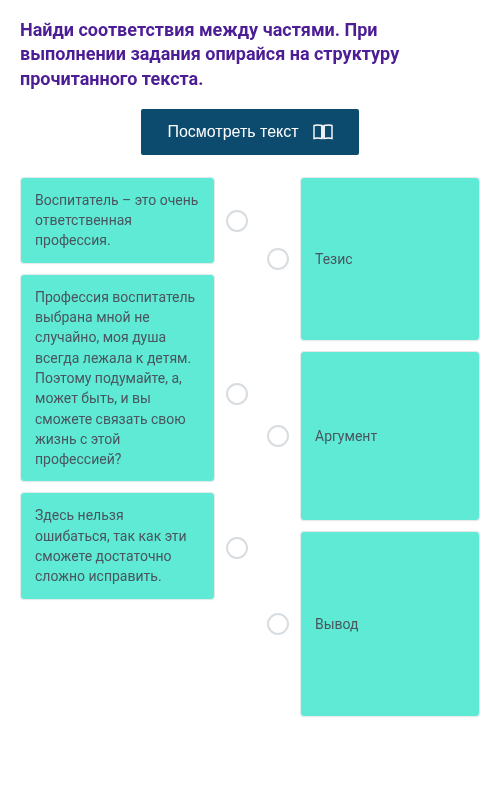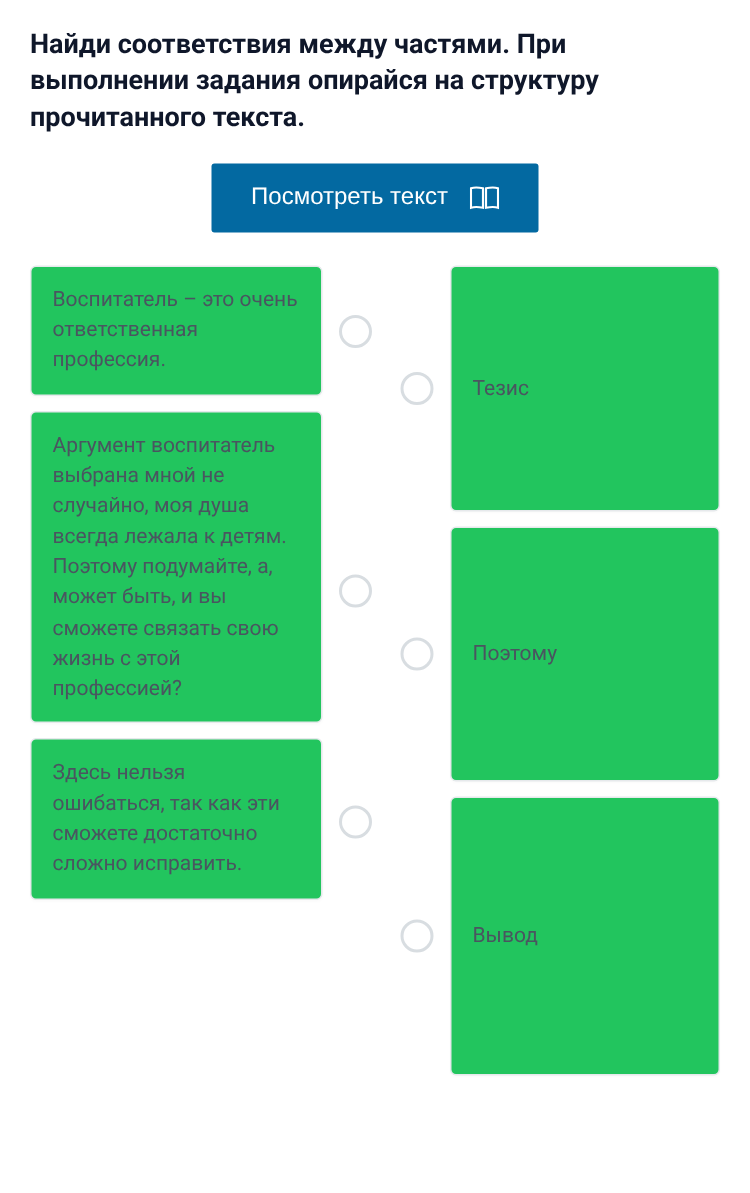--- a/index.html
+++ b/index.html
@@ -6,31 +6,31 @@
   body {
     font-family: -apple-system, BlinkMacSystemFont, "Segoe UI", Roboto, Arial, sans-serif;
     background: #ffffff;
     width: 500px;
     padding: 18px 20px;
     color: #414b56;
   }
   .title {
     font-size: 18px;
     font-weight: 700;
-    color: #0f172a;
+    color: #4c1d95;
     line-height: 1.35;
     margin-bottom: 18px;
   }
   .view-btn-wrap {
     display: flex;
     justify-content: center;
     margin-bottom: 22px;
   }
   .view-btn {
-    background: #0369a1;
+    background: #0c4a6e;
     color: #ffffff;
     font-size: 16px;
     border: none;
     padding: 14px 26px;
     display: inline-flex;
     align-items: center;
     gap: 14px;
     cursor: pointer;
     border-radius: 2px;
   }
@@ -55,21 +55,21 @@
     flex-direction: column;
     gap: 10px;
   }
   .card {
     border: 1px solid #e6e9ec;
     border-radius: 4px;
     padding: 12px 14px;
     font-size: 14px;
     line-height: 1.45;
     color: #4a5560;
-    background: #22c55e;
+    background: #5eead4;
     box-shadow: 0 1px 2px rgba(0,0,0,0.02);
     position: relative;
   }
   .r-card {
     display: flex;
     align-items: center;
     padding: 0 14px;
     position: relative;
   }
   .r1 { height: 164px; }
@@ -106,39 +106,39 @@
 </div>
 
 <div class="match-area">
 
   <div class="left-col">
     <div class="card">
       <span>Воспитатель – это очень ответственная профессия.</span>
       <span class="connector left-connector" style="top:32px"></span>
     </div>
     <div class="card">
-      <span>Аргумент воспитатель выбрана мной не случайно, моя душа всегда лежала к детям. Поэтому подумайте, а, может быть, и вы сможете связать свою жизнь с этой профессией?</span>
+      <span>Профессия воспитатель выбрана мной не случайно, моя душа всегда лежала к детям. Поэтому подумайте, а, может быть, и вы сможете связать свою жизнь с этой профессией?</span>
       <span class="connector left-connector" style="top:108px"></span>
     </div>
     <div class="card">
       <span>Здесь нельзя ошибаться, так как эти сможете достаточно сложно исправить.</span>
       <span class="connector left-connector" style="top:44px"></span>
     </div>
   </div>
 
   <div class="mid-col"></div>
 
   <div class="right-col">
     <div class="card r-card r1">
       <span class="connector right-connector"></span>
       <span>Тезис</span>
     </div>
     <div class="card r-card r2">
       <span class="connector right-connector"></span>
-      <span>Поэтому</span>
+      <span>Аргумент</span>
     </div>
     <div class="card r-card r3">
       <span class="connector right-connector"></span>
       <span>Вывод</span>
     </div>
   </div>
 
 </div>
 
 </body></html>

